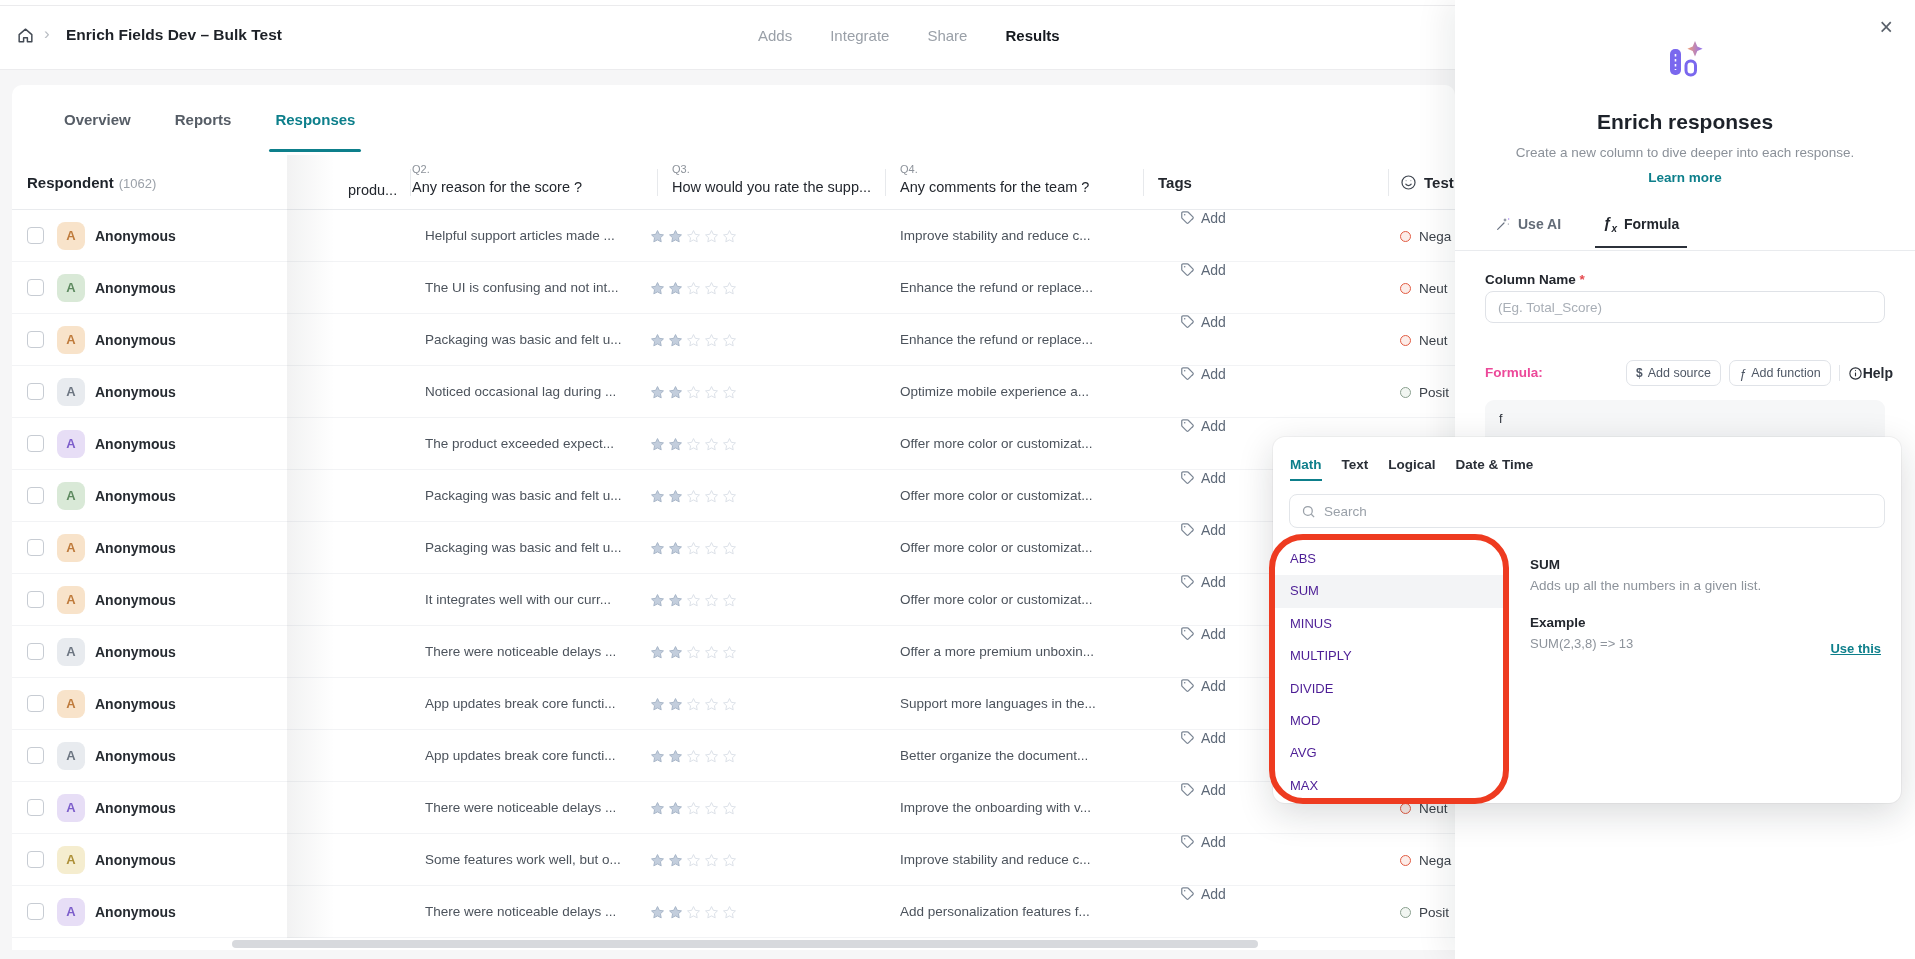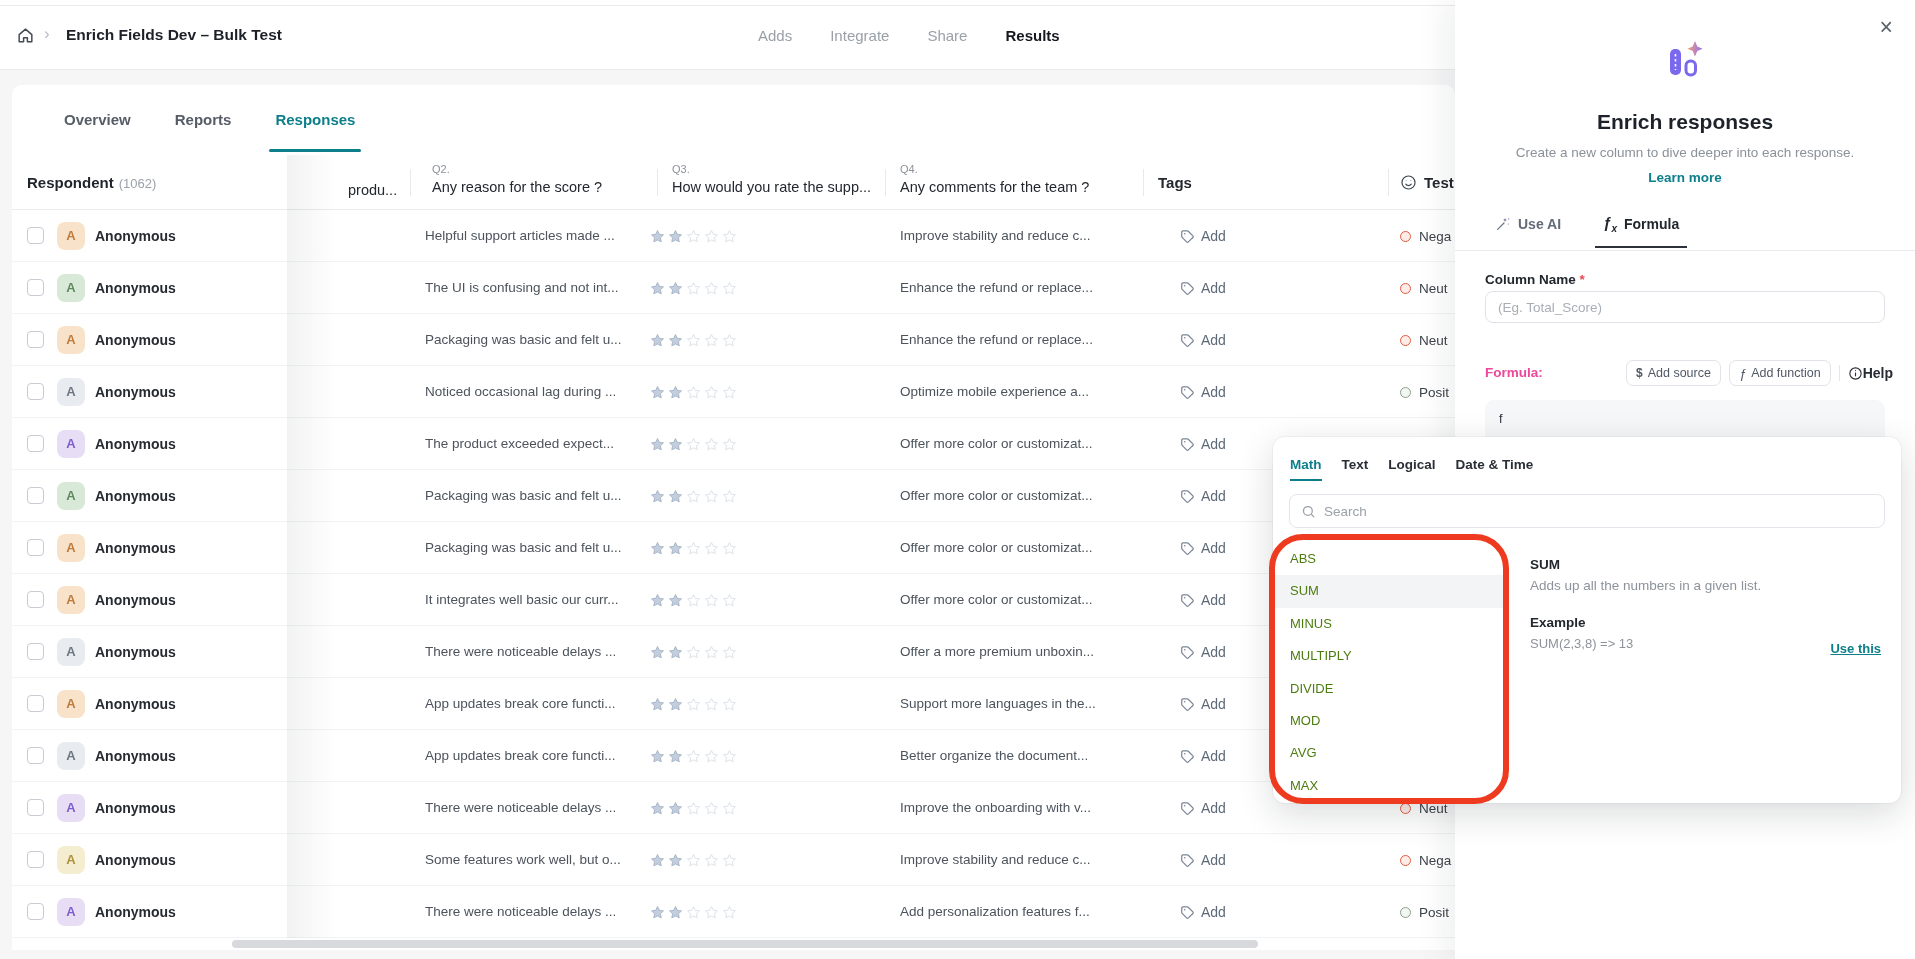--- a/index.html
+++ b/index.html
@@ -37,21 +37,21 @@
   .rows { position:absolute; top:125px; left:0; right:0; }
   .row { position:relative; height:52px; border-bottom:1px solid #f2f3f5; background:#fff; }
   .cb { position:absolute; left:15px; top:17px; width:17px; height:17px; border:1.5px solid #c7ccd3; border-radius:4px; background:#fff; cursor:pointer; }
   .avatar { position:absolute; left:45px; top:12px; width:28px; height:28px; border-radius:8px; text-align:center; line-height:28px; font-weight:700; font-size:13px; }
   .rname { position:absolute; left:83px; line-height:52px; font-size:14px; font-weight:600; color:#262b31; }
   .cell { position:absolute; line-height:52px; font-size:13.5px; color:#4c535c; white-space:nowrap; overflow:hidden; }
   .q2c { left:413px; width:222px; }
   .q4c { left:888px; width:246px; }
   .stars { position:absolute; left:638px; top:19px; display:flex; gap:3px; }
   .stars svg { display:block; }
-  .addtag { position:absolute; left:1168px; top:0; height:52px; display:flex; align-items:center; gap:6px; font-size:14px; color:#5e6978; cursor:pointer; }
+  .addtag { position:absolute; left:1168px; top:0; height:52px; display:flex; gap:6px; font-size:14px; color:#5e6978; cursor:pointer; }
   .senti { position:absolute; left:1388px; top:0; height:52px; display:flex; align-items:center; gap:8px; font-size:13.5px; color:#3d434b; white-space:nowrap; }
   .senti .dot { width:11px; height:11px; border-radius:50%; border:1.5px solid; }
   .colshadow { position:absolute; left:275px; top:70px; width:48px; height:783px;
     background:linear-gradient(to right, rgba(25,31,40,0.06), rgba(25,31,40,0)); pointer-events:none; }
   .hthumb { position:absolute; left:220px; top:855px; width:1026px; height:8px; border-radius:4px; background:#d7d9dd; cursor:pointer; }
 
   
   .panel { position:absolute; left:1455px; top:0; width:460px; height:959px; background:#fff;
     box-shadow:-10px 0 30px rgba(20,24,31,0.07); z-index:10; }
   .close { position:absolute; right:22px; top:16px; font-size:23px; color:#5a616b; cursor:pointer; line-height:1; }
@@ -88,21 +88,21 @@
     box-shadow:0 10px 36px rgba(18,22,30,0.16), 0 0 0 1px rgba(18,22,30,0.04); z-index:20; }
   .popup-tabs { position:absolute; top:20px; left:17px; display:flex; gap:20px; font-size:13.5px; font-weight:700; color:#2a2f37; }
   .ptab2 { position:relative; cursor:pointer; }
   .ptab2.active { color:#0d7f8b; }
   .ptab2.active::after { content:""; position:absolute; left:0; right:0; bottom:-9px; height:2.5px; background:#0d7f8b; }
   .popup-search { position:absolute; top:57px; left:16px; right:16px; height:34px; border:1px solid #e2e5e9; border-radius:8px;
     display:flex; align-items:center; gap:8px; padding:0 11px; background:#fff; }
   .popup-search input { border:none; outline:none; flex:1; font-size:13.5px; color:#3a3f46; font-family:"Liberation Sans",sans-serif; }
   .popup-search input::placeholder { color:#9aa1a9; }
   .fn-list { position:absolute; top:106px; left:0; width:234px; }
-  .fn-item { height:32.4px; line-height:32.4px; padding-left:17px; font-size:13px; color:#4d7c0f; cursor:pointer; }
+  .fn-item { height:32.4px; line-height:32.4px; padding-left:17px; font-size:13px; color:#4c1d95; cursor:pointer; }
   .fn-item.selected { background:#f3f4f6; }
   .red-annot { position:absolute; left:-4px; top:97px; width:240px; height:270px; border:6px solid #ee3b20;
     border-radius:34px; pointer-events:none; z-index:5; }
   .fn-detail { position:absolute; left:257px; top:120px; right:20px; }
   .d-name { font-size:13.5px; font-weight:700; color:#23272e; }
   .d-desc { margin-top:6px; font-size:13.5px; color:#8d939b; }
   .d-exlabel { margin-top:22px; font-size:13.5px; font-weight:700; color:#23272e; }
   .d-ex { margin-top:6px; font-size:13px; color:#8d939b; }
   .use-this { position:absolute; right:0; top:84px; font-size:13px; color:#0d7f8b; text-decoration:underline; font-weight:600; cursor:pointer; }
 </style>
@@ -143,21 +143,21 @@
       <span class="htags">Tags</span>
       <span class="htest">
         <svg width="17" height="17" viewBox="0 0 24 24" fill="none" stroke="#3f4650" stroke-width="1.7">
           <circle cx="12" cy="12" r="9.2"></circle>
           <circle cx="8.6" cy="9.6" r="0.7" fill="#3f4650" stroke="none"></circle>
           <circle cx="15.4" cy="9.6" r="0.7" fill="#3f4650" stroke="none"></circle>
           <path d="M7.8 13.8 a4.6 4.2 0 0 0 8.4 0"></path>
         </svg>
         <span>Test</span>
       </span>
-    <div class="hcol" style="left: 420px;">
+    <div class="hcol" style="left: 400px;">
           <div class="qnum">Q2.</div>
           <div class="qtitle">Any reason for the score ?</div>
         </div>
         <div class="hcol" style="left: 660px;">
           <div class="qnum">Q3.</div>
           <div class="qtitle">How would you rate the supp...</div>
         </div>
         <div class="hcol" style="left: 888px;">
           <div class="qnum">Q4.</div>
           <div class="qtitle">Any comments for the team ?</div>
@@ -400,21 +400,21 @@
               <path d="M20.6 13.4 L13.4 20.6 a2 2 0 0 1 -2.8 0 L3.4 13.4 a2 2 0 0 1 -.6 -1.4 V5 a2 2 0 0 1 2 -2 h7 a2 2 0 0 1 1.4 .6 l7.4 7.4 a2 2 0 0 1 0 2.8 Z"></path>
               <circle cx="7.5" cy="7.5" r="1.3" fill="#7c8795" stroke="none"></circle>
             </svg>
             <span>Add</span>
           </span>
         </div>
         <div class="row">
           <span class="cb"></span>
           <span class="avatar" style="background: rgb(248, 227, 202); color: rgb(191, 123, 60);">A</span>
           <span class="rname">Anonymous</span>
-          <span class="cell q2c">It integrates well basic our curr...</span>
+          <span class="cell q2c">It integrates well with our curr...</span>
           <span class="stars">
             <svg width="15" height="15" viewBox="0 0 24 24">
               <path d="M12 2.5l2.9 6 6.6.9-4.8 4.6 1.2 6.5L12 17.4 6.1 20.5l1.2-6.5L2.5 9.4l6.6-.9z" fill="#c3cedd" stroke="#a9b7c9" stroke-width="1.6" stroke-linejoin="round"></path>
             </svg>
             <svg width="15" height="15" viewBox="0 0 24 24">
               <path d="M12 2.5l2.9 6 6.6.9-4.8 4.6 1.2 6.5L12 17.4 6.1 20.5l1.2-6.5L2.5 9.4l6.6-.9z" fill="#c3cedd" stroke="#a9b7c9" stroke-width="1.6" stroke-linejoin="round"></path>
             </svg>
             <svg width="15" height="15" viewBox="0 0 24 24">
               <path d="M12 2.5l2.9 6 6.6.9-4.8 4.6 1.2 6.5L12 17.4 6.1 20.5l1.2-6.5L2.5 9.4l6.6-.9z" fill="#ffffff" stroke="#dde2e9" stroke-width="1.6" stroke-linejoin="round"></path>
             </svg>

